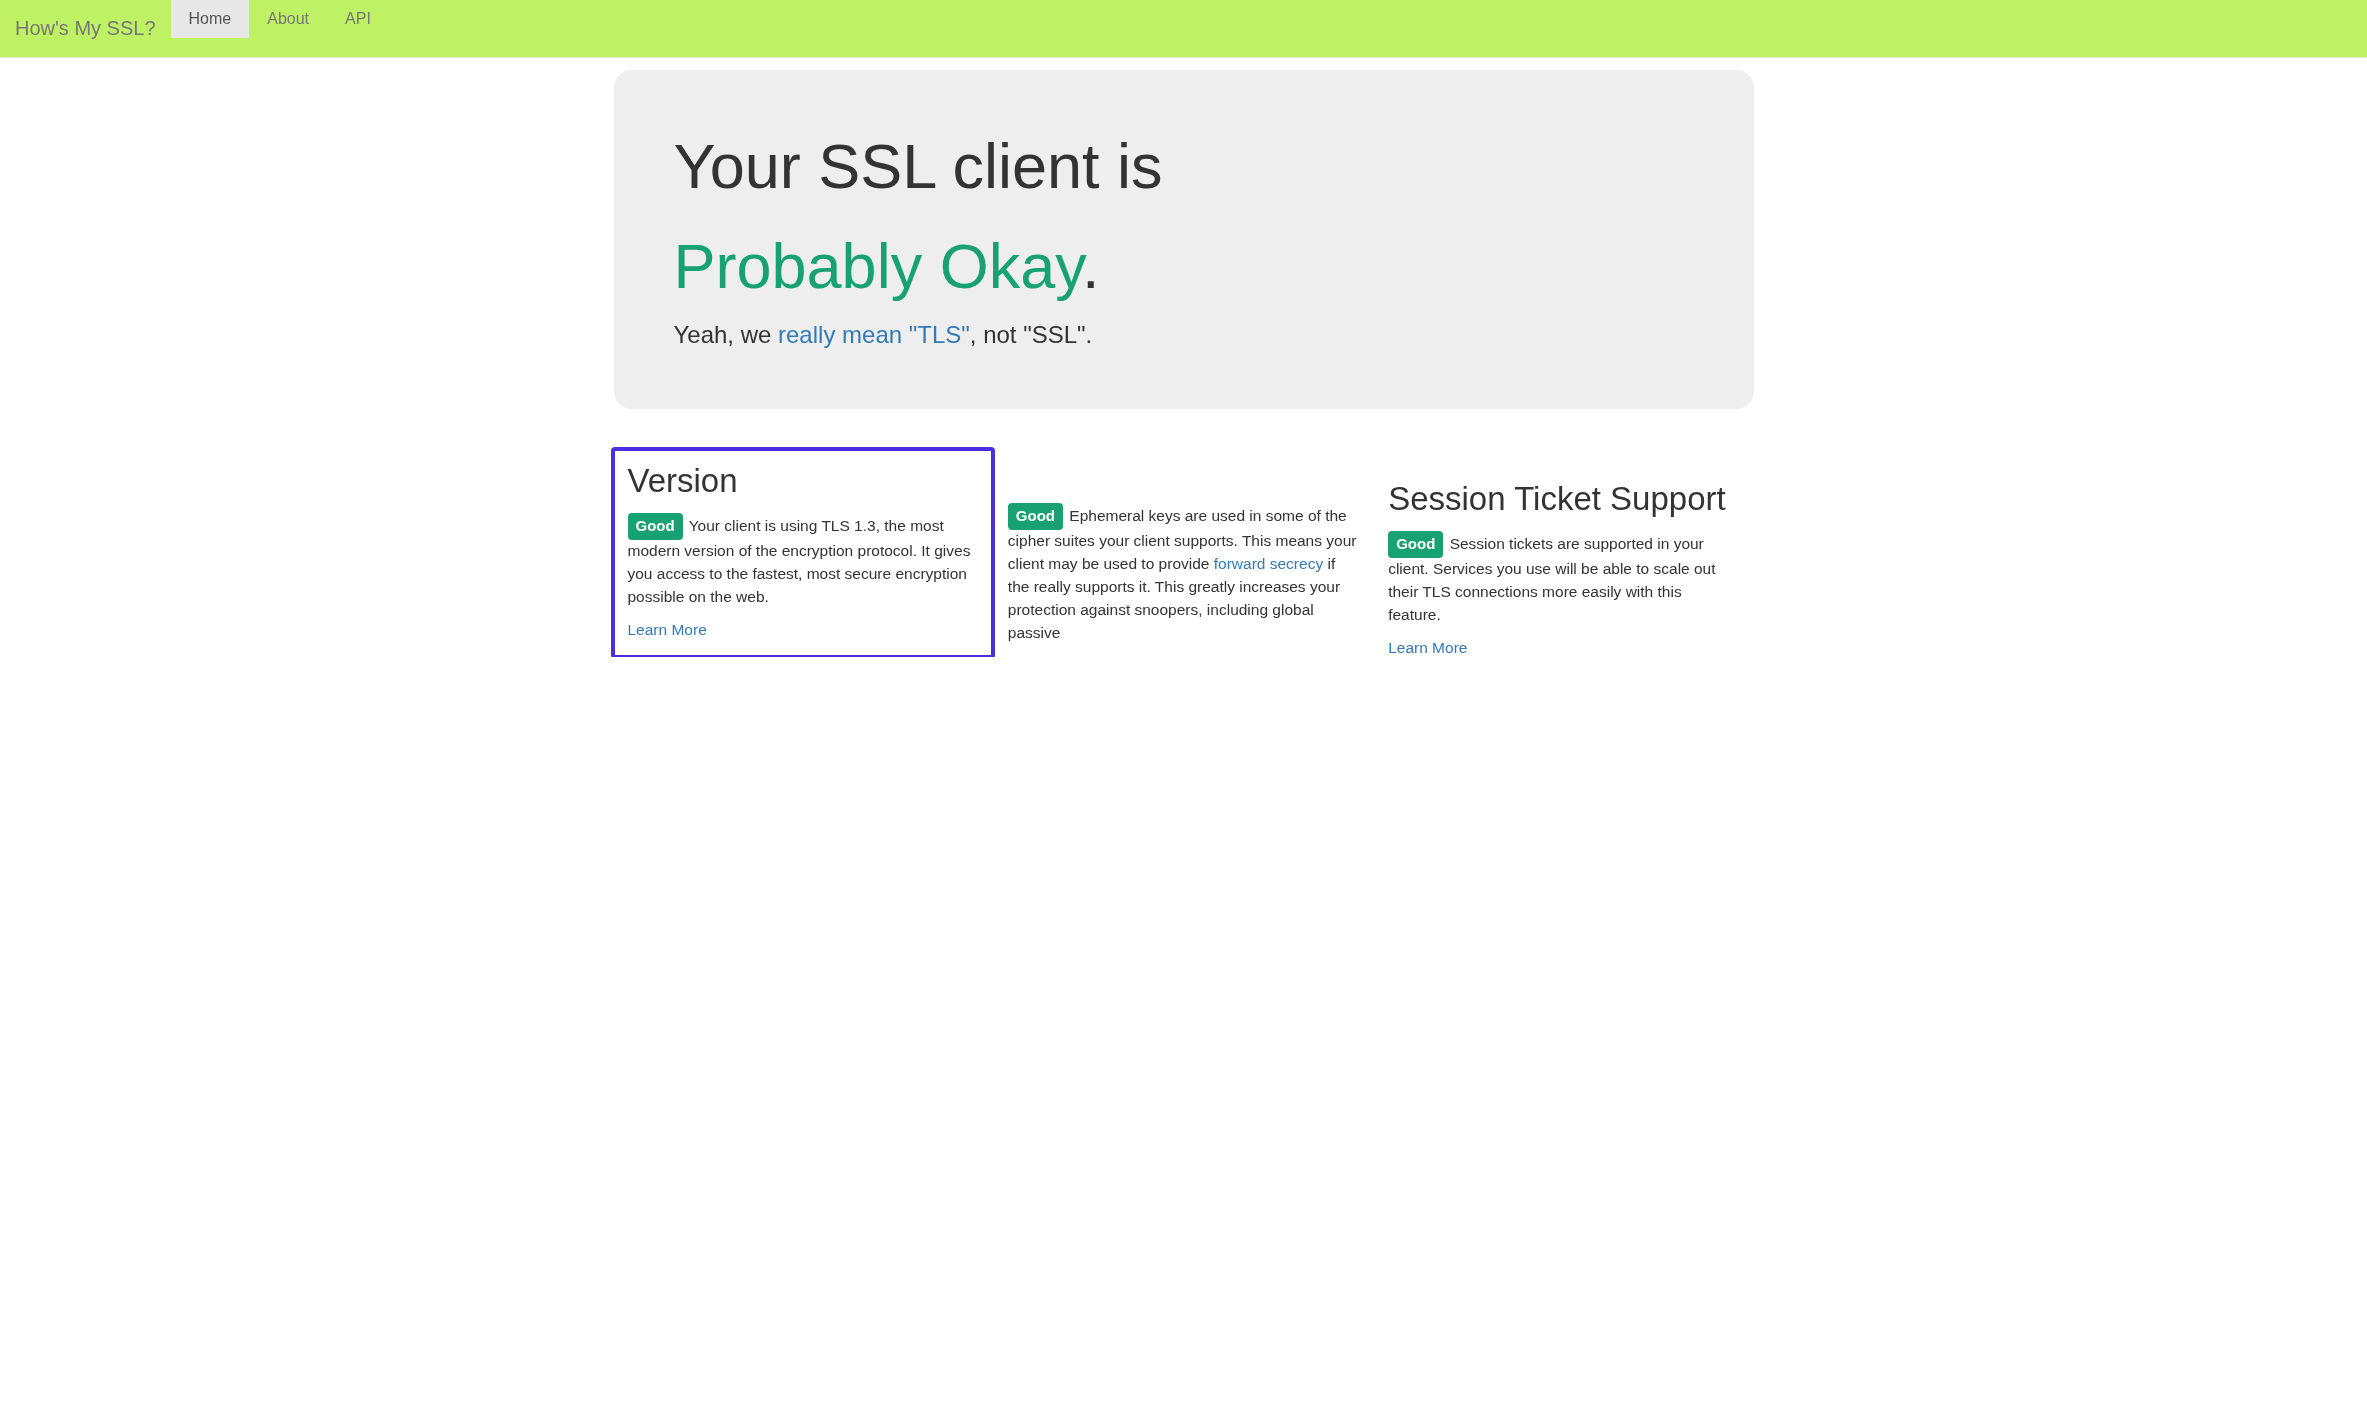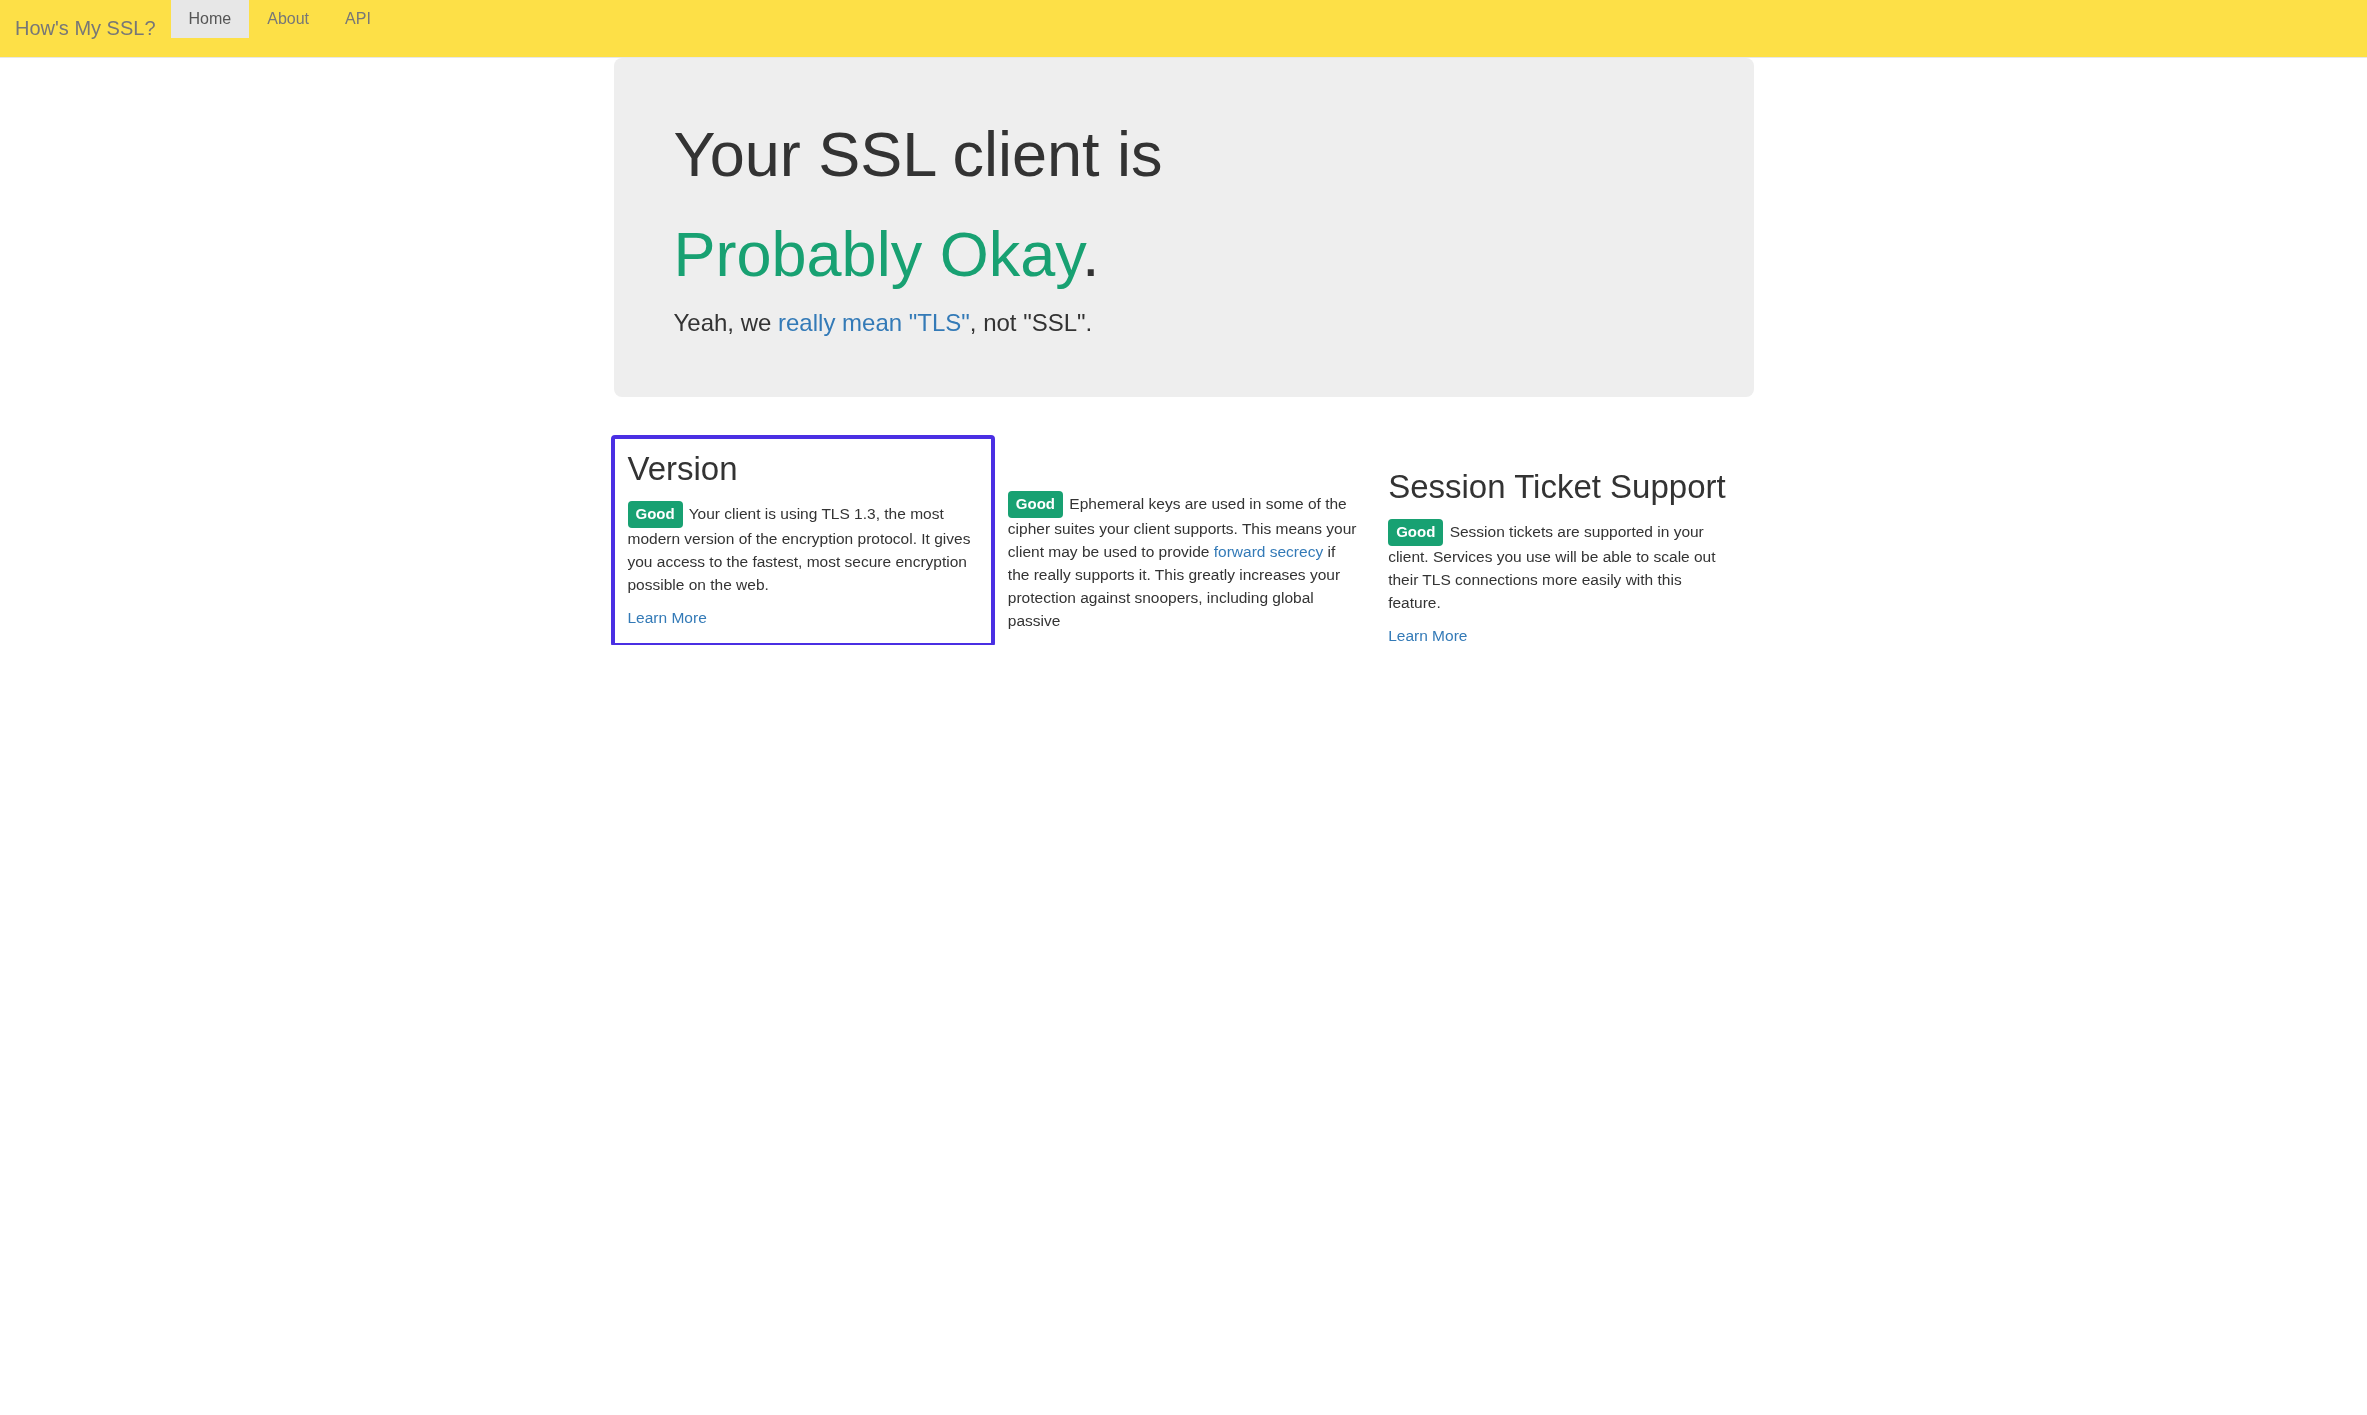--- a/index.html
+++ b/index.html
@@ -3,21 +3,21 @@
 <meta charset="utf-8">
 <style>
   * { box-sizing: border-box; margin: 0; padding: 0; }
   html, body {
     font-family: "Helvetica Neue", Helvetica, Arial, sans-serif;
     color: #333;
     background: #fff;
   }
   
   .navbar {
-    background: #fde047;
+    background: #bef264;
     border-bottom: 1px solid #e7e7e7;
     min-height: 57px;
     display: flex;
     align-items: stretch;
     padding: 0;
   }
   .navbar-brand {
     font-size: 20px;
     color: #777;
     padding: 17px 15px;
@@ -42,23 +42,23 @@
   }
   .container {
     width: 1170px;
     max-width: 95%;
     margin: 0 auto;
     padding: 0 15px;
   }
   
   .jumbotron {
     background: #eee;
-    border-radius: 8px;
+    border-radius: 18px;
     padding: 60px 60px 60px 60px;
-    margin-top: 0;
+    margin-top: 12px;
     margin-bottom: 40px;
   }
   .jumbotron h1 {
     font-size: 63px;
     font-weight: 500;
     color: #333;
     line-height: 1.15;
     margin-bottom: 28px;
   }
   .jumbotron .okay {

